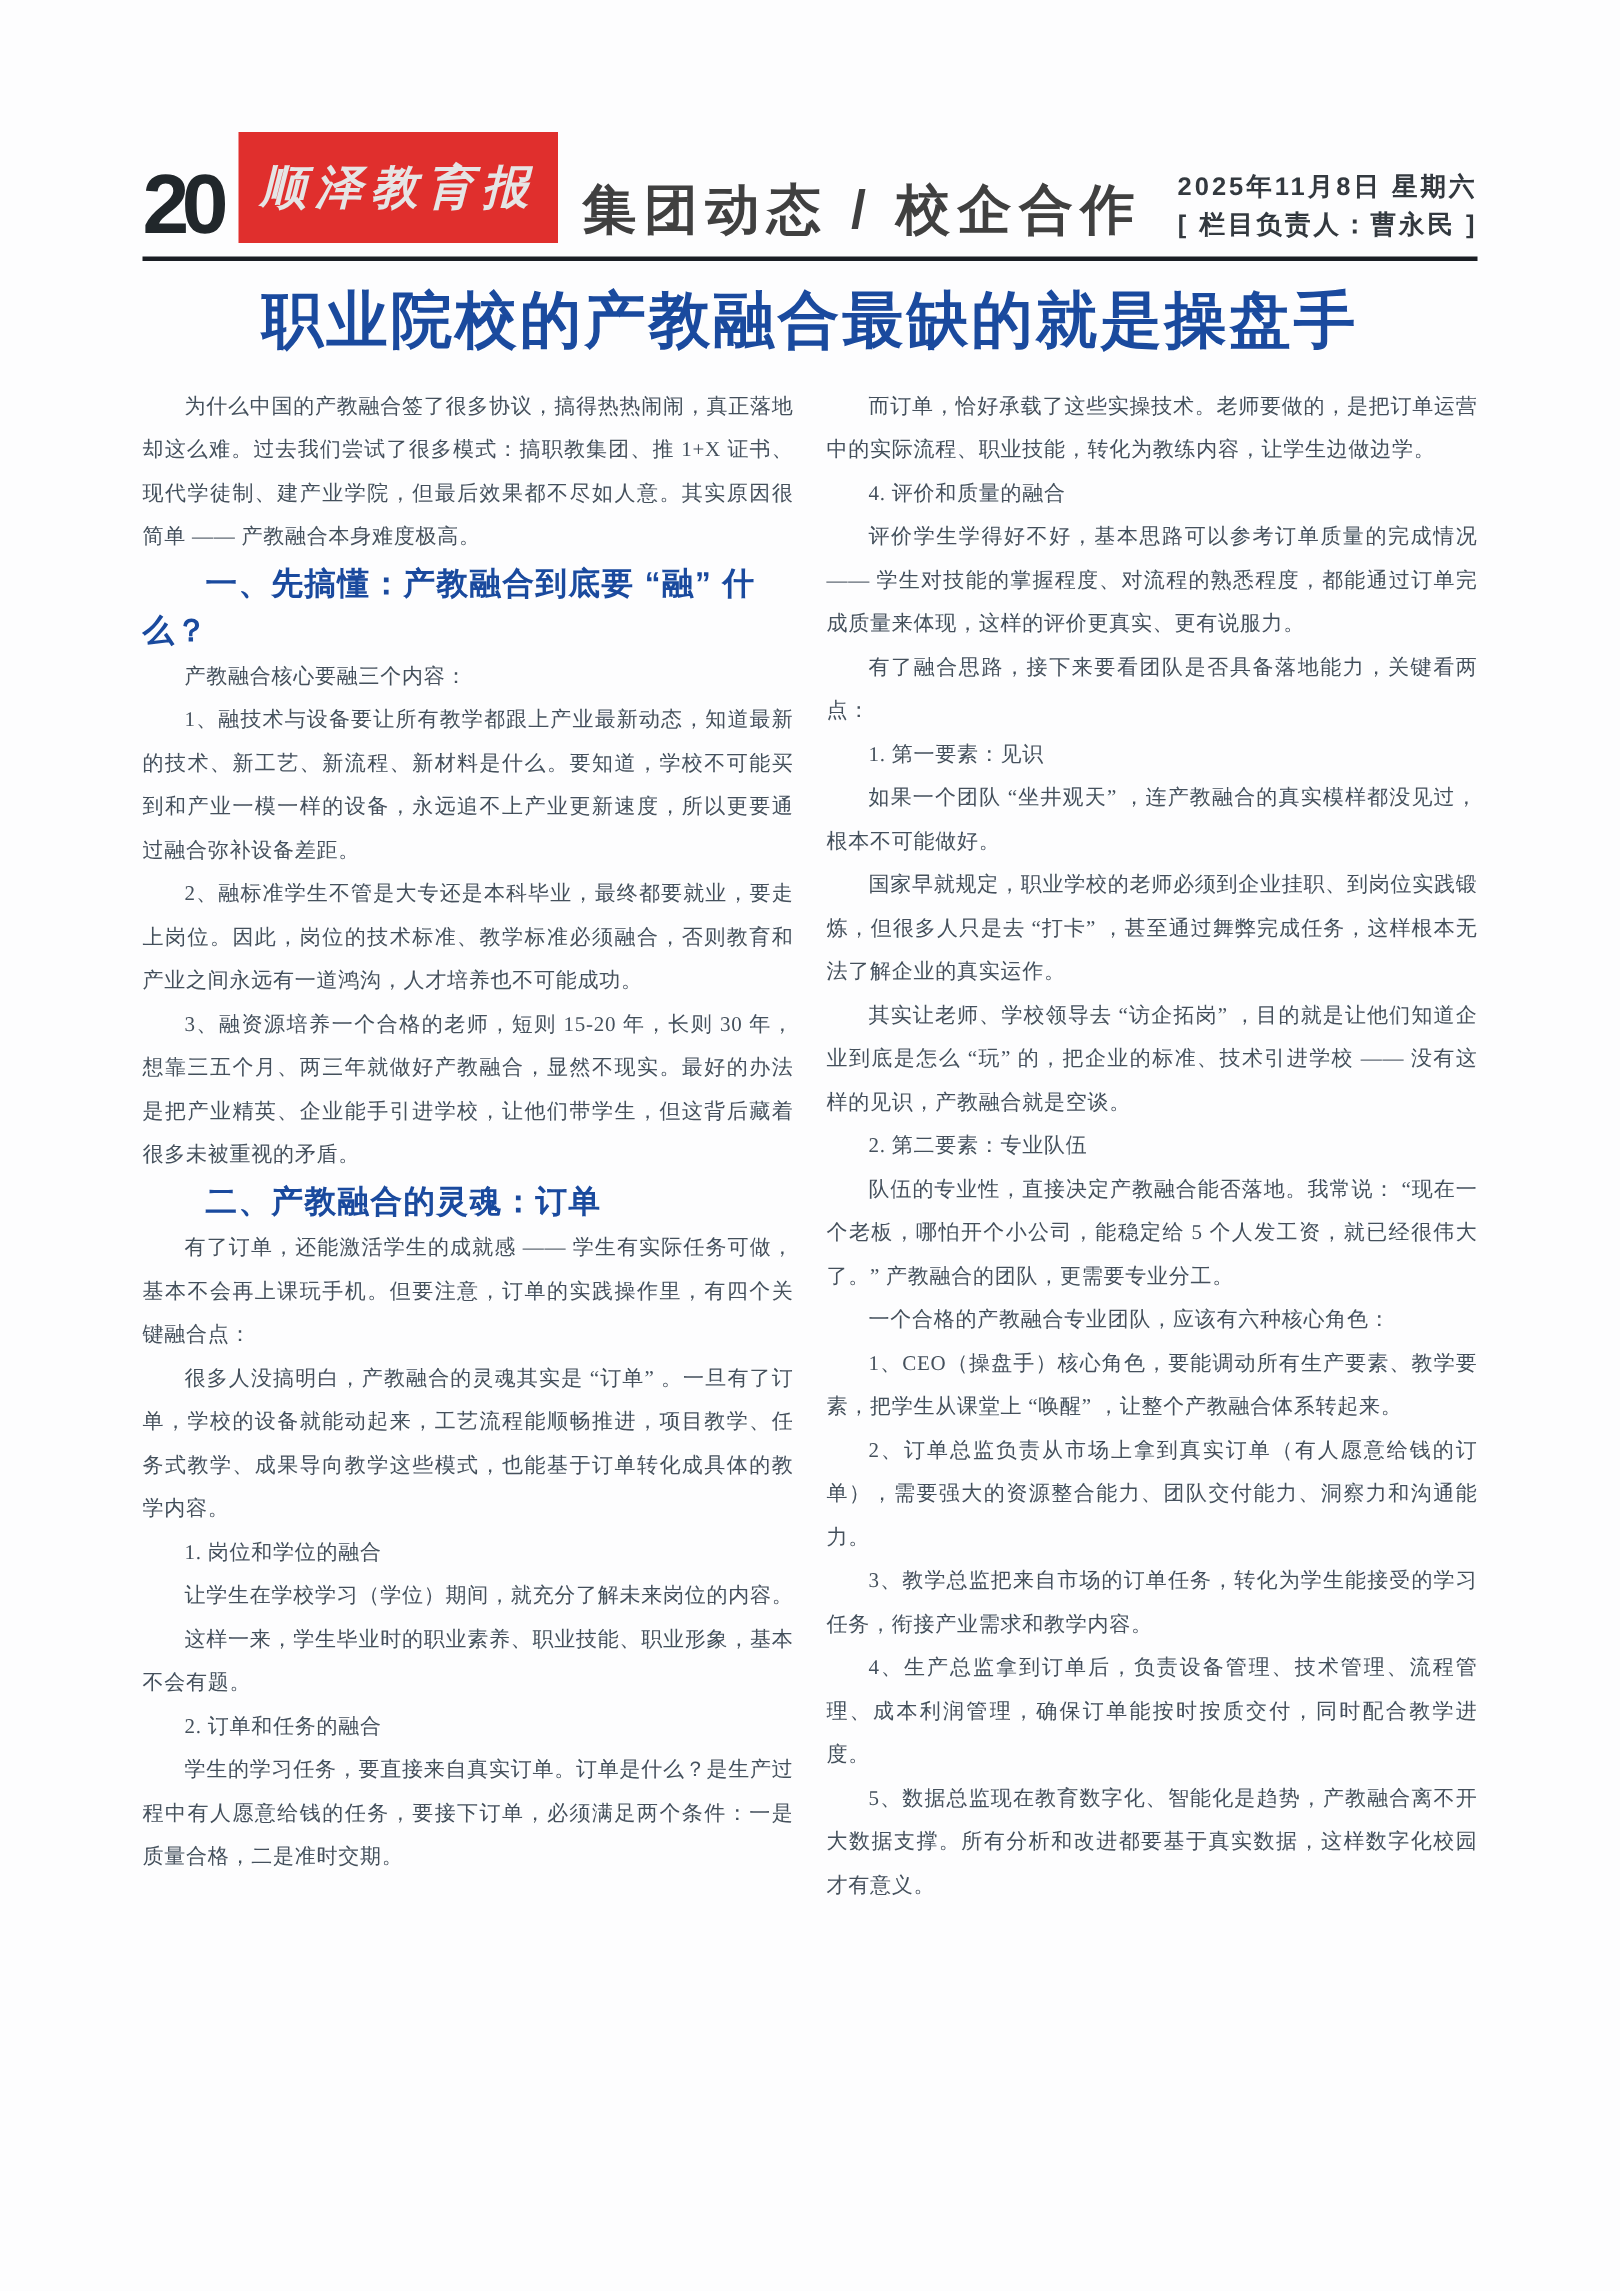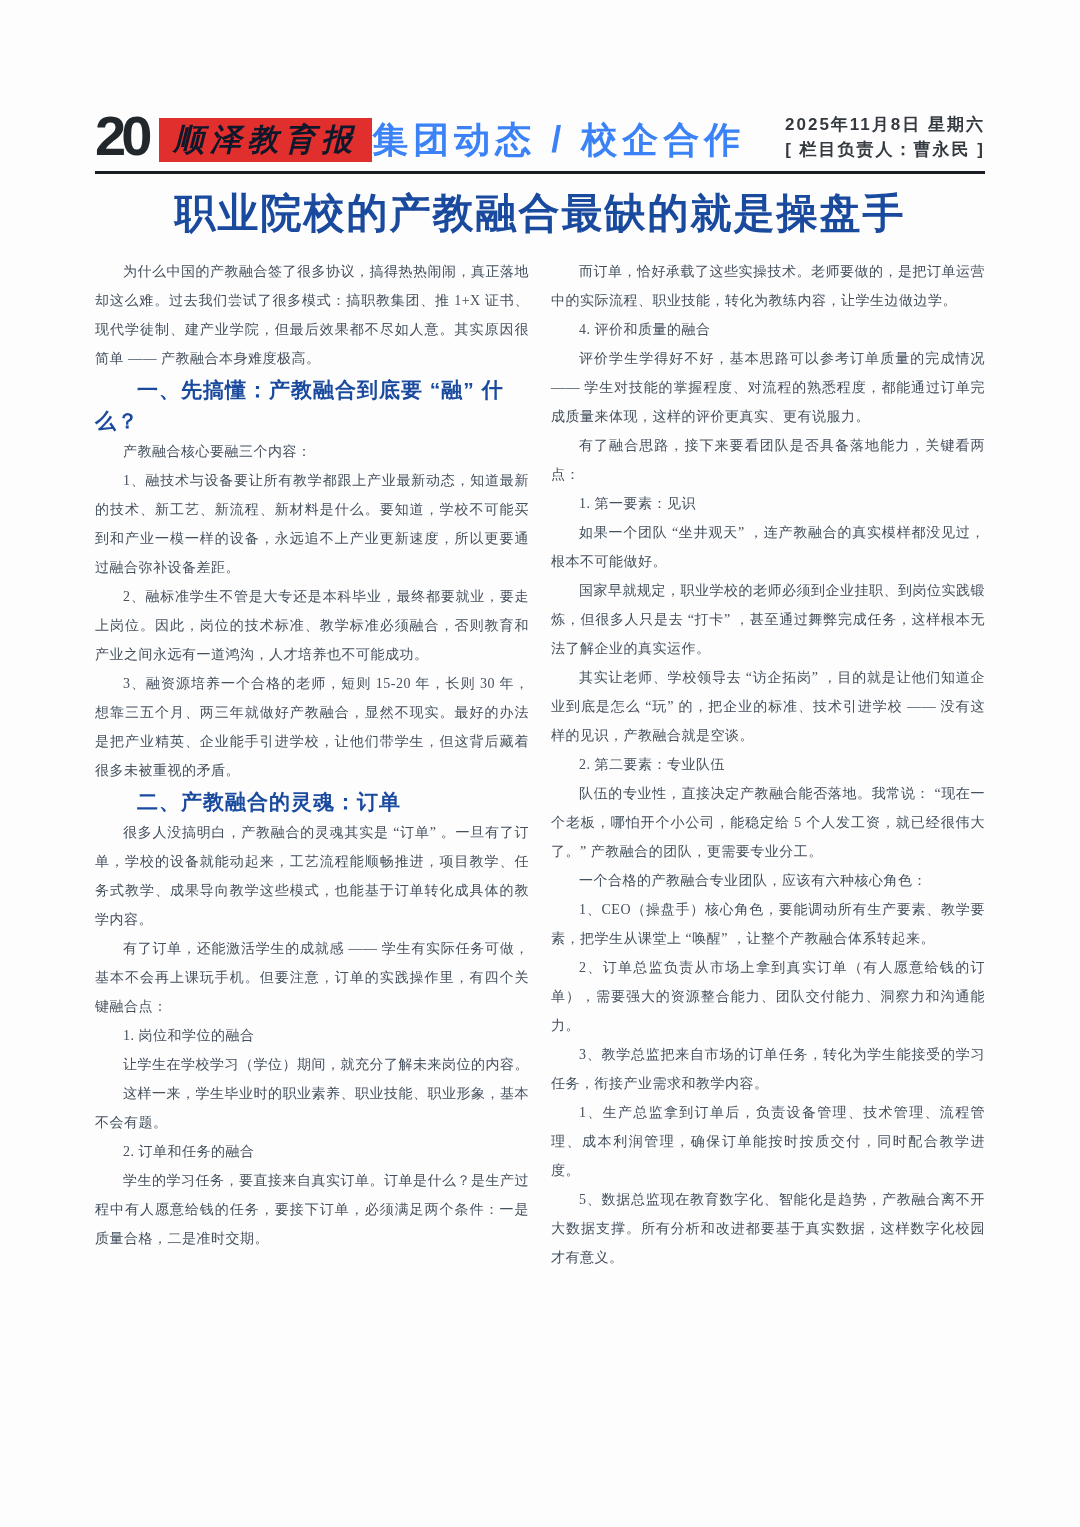--- a/index.html
+++ b/index.html
@@ -29,34 +29,35 @@
     font-size: 56px;
     font-weight: bold;
     color: var(--ink-black);
     letter-spacing: -5px;
     line-height: 52px;
     margin-right: 12px;
     margin-top: 40px;
   }
   .logo-box {
     background: var(--masthead-red);
-    color: #0f172a;
+    color: #e5e5e5;
     font-family: "Liberation Serif", serif;
     font-weight: bold;
     font-style: italic;
     font-size: 31px;
     line-height: 44px;
-    padding: 0 14px;
+    padding: 15px 14px;
     letter-spacing: 6px;
+    margin-right: 16px;
     white-space: nowrap;
   }
   .section-title {
     font-size: 36px;
     font-weight: bold;
-    color: #3b82f6;
+    color: #404040;
     letter-spacing: 5px;
     line-height: 44px;
     white-space: nowrap;
     margin-top: 36px;
   }
   .masthead-right {
     margin-left: auto;
     text-align: right;
     color: #33393f;
     font-size: 17px;
@@ -128,22 +129,22 @@
 
     <div class="columns">
       <div class="column">
           <p class="para">为什么中国的产教融合签了很多协议，搞得热热闹闹，真正落地却这么难。过去我们尝试了很多模式：搞职教集团、推 1+X 证书、现代学徒制、建产业学院，但最后效果都不尽如人意。其实原因很简单 —— 产教融合本身难度极高。</p>
           <div class="section-heading">一、先搞懂：产教融合到底要 “融” 什么？</div>
           <p class="para">产教融合核心要融三个内容：</p>
           <p class="para">1、融技术与设备要让所有教学都跟上产业最新动态，知道最新的技术、新工艺、新流程、新材料是什么。要知道，学校不可能买到和产业一模一样的设备，永远追不上产业更新速度，所以更要通过融合弥补设备差距。</p>
           <p class="para">2、融标准学生不管是大专还是本科毕业，最终都要就业，要走上岗位。因此，岗位的技术标准、教学标准必须融合，否则教育和产业之间永远有一道鸿沟，人才培养也不可能成功。</p>
           <p class="para">3、融资源培养一个合格的老师，短则 15-20 年，长则 30 年，想靠三五个月、两三年就做好产教融合，显然不现实。最好的办法是把产业精英、企业能手引进学校，让他们带学生，但这背后藏着很多未被重视的矛盾。</p>
           <div class="section-heading">二、产教融合的灵魂：订单</div>
+          <p class="para">有了订单，还能激活学生的成就感 —— 学生有实际任务可做，基本不会再上课玩手机。但要注意，订单的实践操作里，有四个关键融合点：</p>
           <p class="para">很多人没搞明白，产教融合的灵魂其实是 “订单” 。一旦有了订单，学校的设备就能动起来，工艺流程能顺畅推进，项目教学、任务式教学、成果导向教学这些模式，也能基于订单转化成具体的教学内容。</p>
-          <p class="para">有了订单，还能激活学生的成就感 —— 学生有实际任务可做，基本不会再上课玩手机。但要注意，订单的实践操作里，有四个关键融合点：</p>
           <p class="para">1. 岗位和学位的融合</p>
           <p class="para">让学生在学校学习（学位）期间，就充分了解未来岗位的内容。</p>
           <p class="para">这样一来，学生毕业时的职业素养、职业技能、职业形象，基本不会有题。</p>
           <p class="para">2. 订单和任务的融合</p>
           <p class="para">学生的学习任务，要直接来自真实订单。订单是什么？是生产过程中有人愿意给钱的任务，要接下订单，必须满足两个条件：一是质量合格，二是准时交期。</p>
         </div>
       <div class="column">
           <p class="para">而订单，恰好承载了这些实操技术。老师要做的，是把订单运营中的实际流程、职业技能，转化为教练内容，让学生边做边学。</p>
           <p class="para">4. 评价和质量的融合</p>
           <p class="para">评价学生学得好不好，基本思路可以参考订单质量的完成情况 —— 学生对技能的掌握程度、对流程的熟悉程度，都能通过订单完成质量来体现，这样的评价更真实、更有说服力。</p>
@@ -151,19 +152,19 @@
           <p class="para">1. 第一要素：见识</p>
           <p class="para">如果一个团队 “坐井观天” ，连产教融合的真实模样都没见过，根本不可能做好。</p>
           <p class="para">国家早就规定，职业学校的老师必须到企业挂职、到岗位实践锻炼，但很多人只是去 “打卡” ，甚至通过舞弊完成任务，这样根本无法了解企业的真实运作。</p>
           <p class="para">其实让老师、学校领导去 “访企拓岗” ，目的就是让他们知道企业到底是怎么 “玩” 的，把企业的标准、技术引进学校 —— 没有这样的见识，产教融合就是空谈。</p>
           <p class="para">2. 第二要素：专业队伍</p>
           <p class="para">队伍的专业性，直接决定产教融合能否落地。我常说： “现在一个老板，哪怕开个小公司，能稳定给 5 个人发工资，就已经很伟大了。” 产教融合的团队，更需要专业分工。</p>
           <p class="para">一个合格的产教融合专业团队，应该有六种核心角色：</p>
           <p class="para">1、CEO（操盘手）核心角色，要能调动所有生产要素、教学要素，把学生从课堂上 “唤醒” ，让整个产教融合体系转起来。</p>
           <p class="para">2、订单总监负责从市场上拿到真实订单（有人愿意给钱的订单），需要强大的资源整合能力、团队交付能力、洞察力和沟通能力。</p>
           <p class="para">3、教学总监把来自市场的订单任务，转化为学生能接受的学习任务，衔接产业需求和教学内容。</p>
-          <p class="para">1、生产总监拿到订单后，负责设备管理、技术管理、流程管理、成本利润管理，确保订单能按时按质交付，同时配合教学进度。</p>
+          <p class="para">4、生产总监拿到订单后，负责设备管理、技术管理、流程管理、成本利润管理，确保订单能按时按质交付，同时配合教学进度。</p>
           <p class="para">5、数据总监现在教育数字化、智能化是趋势，产教融合离不开大数据支撑。所有分析和改进都要基于真实数据，这样数字化校园才有意义。</p>
         </div>
     </div>
 
   </div>
 </div>
 
 </body></html>

